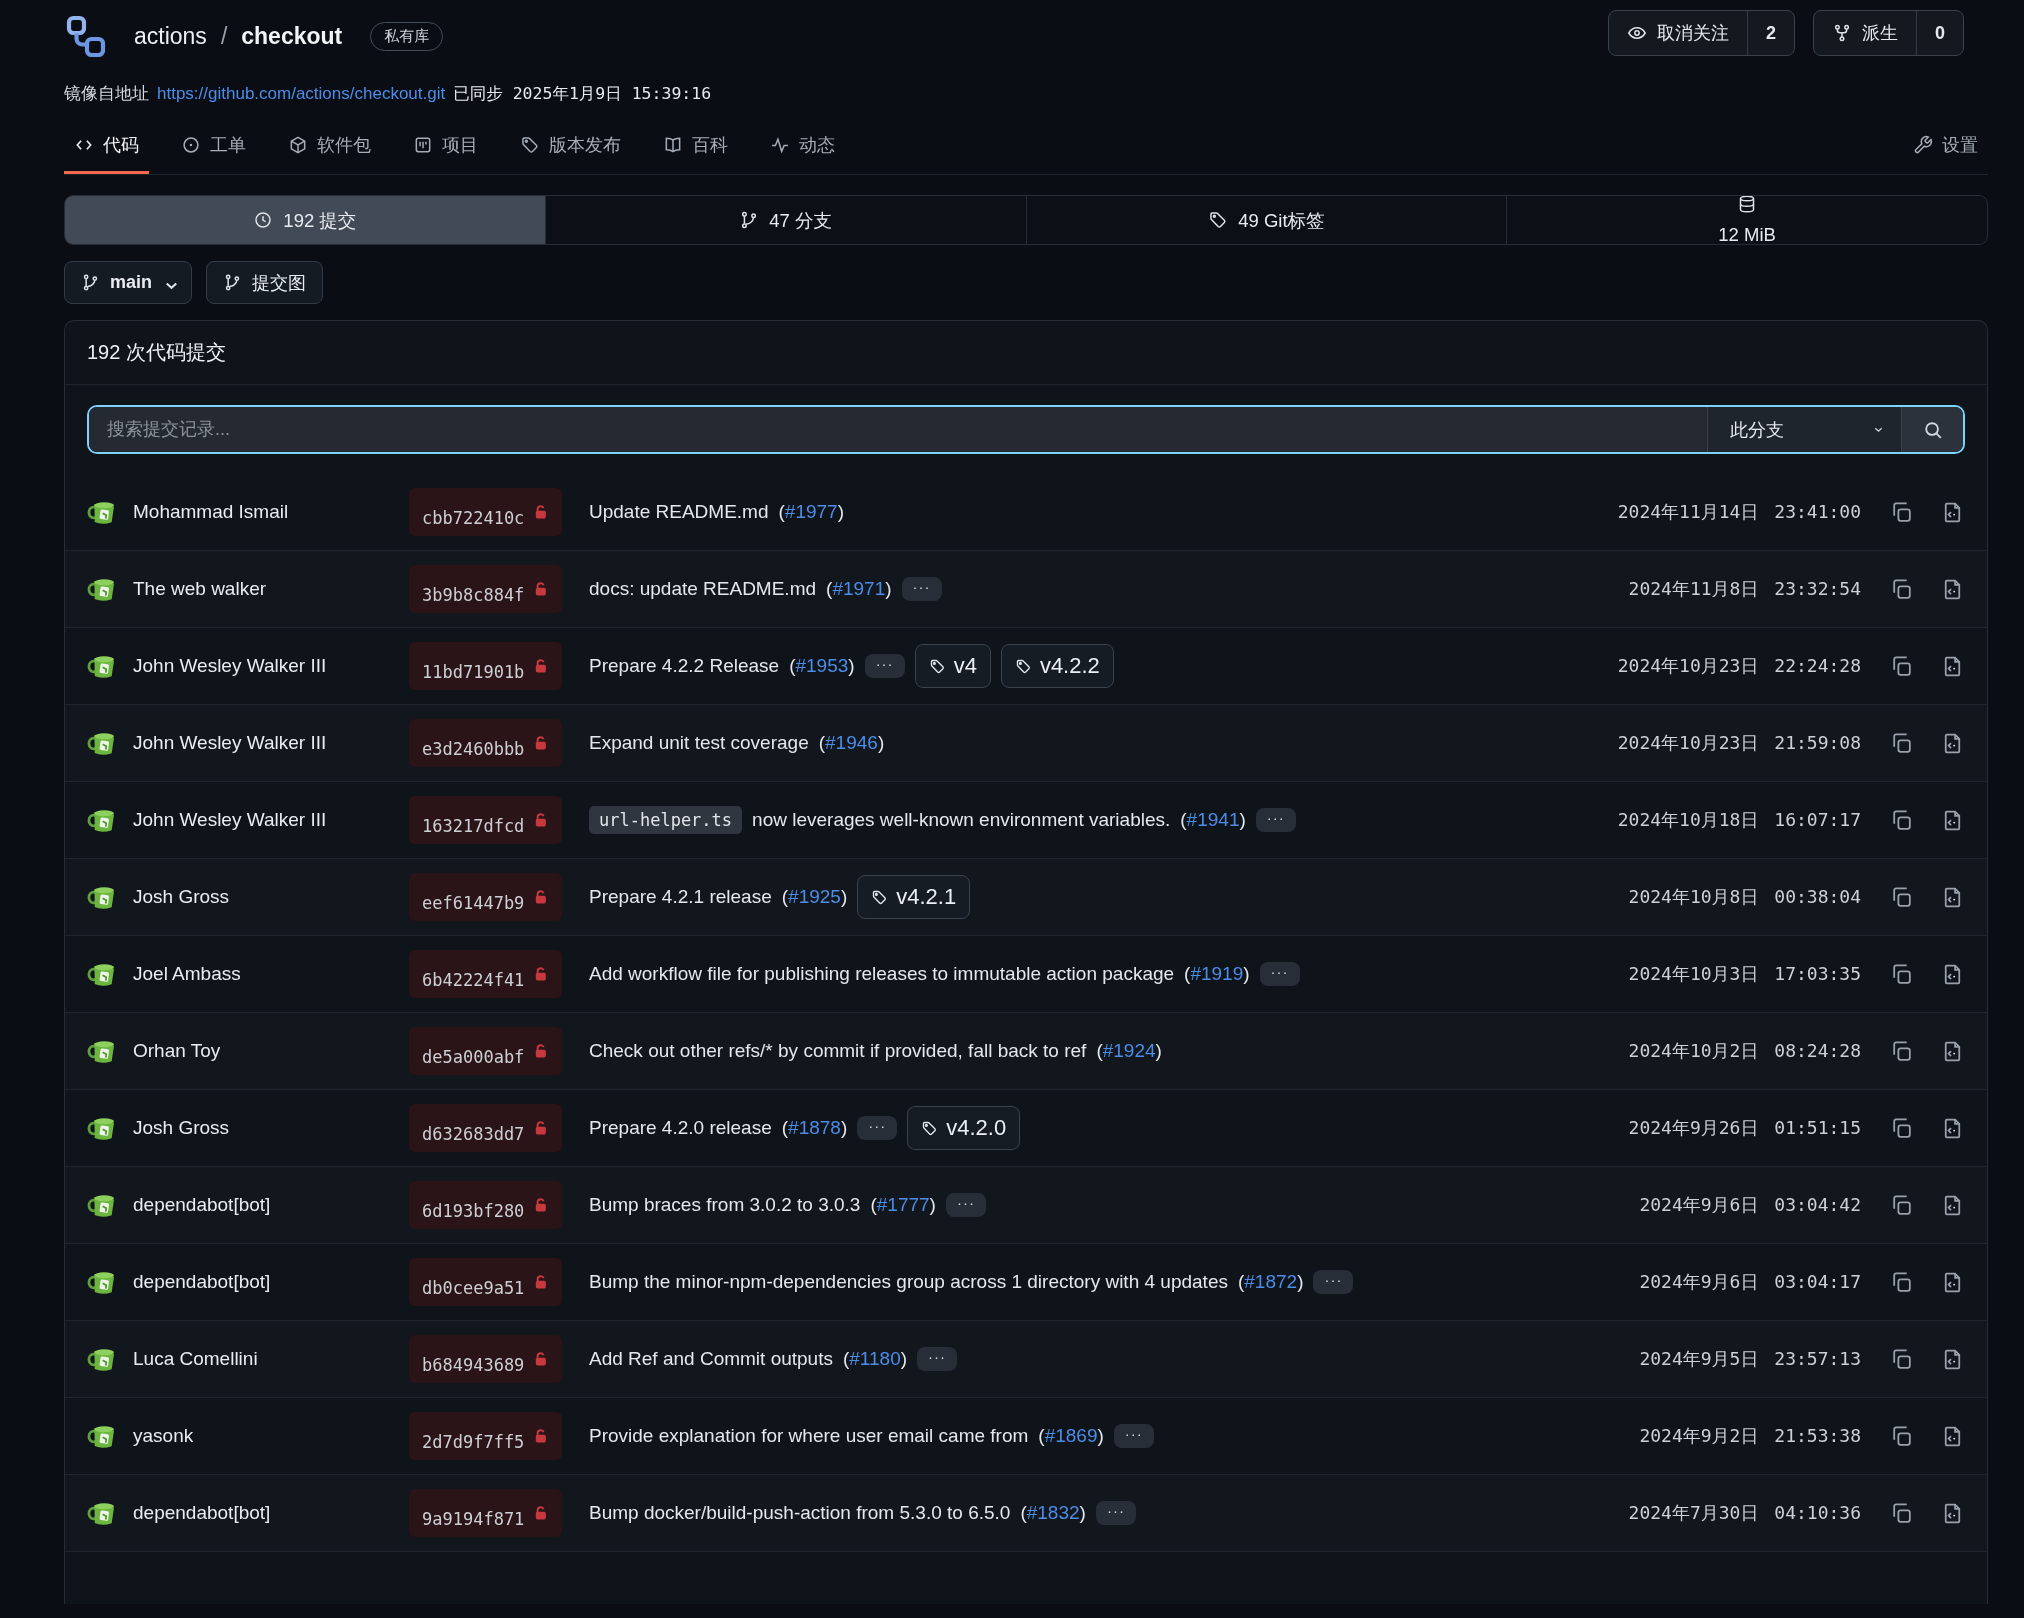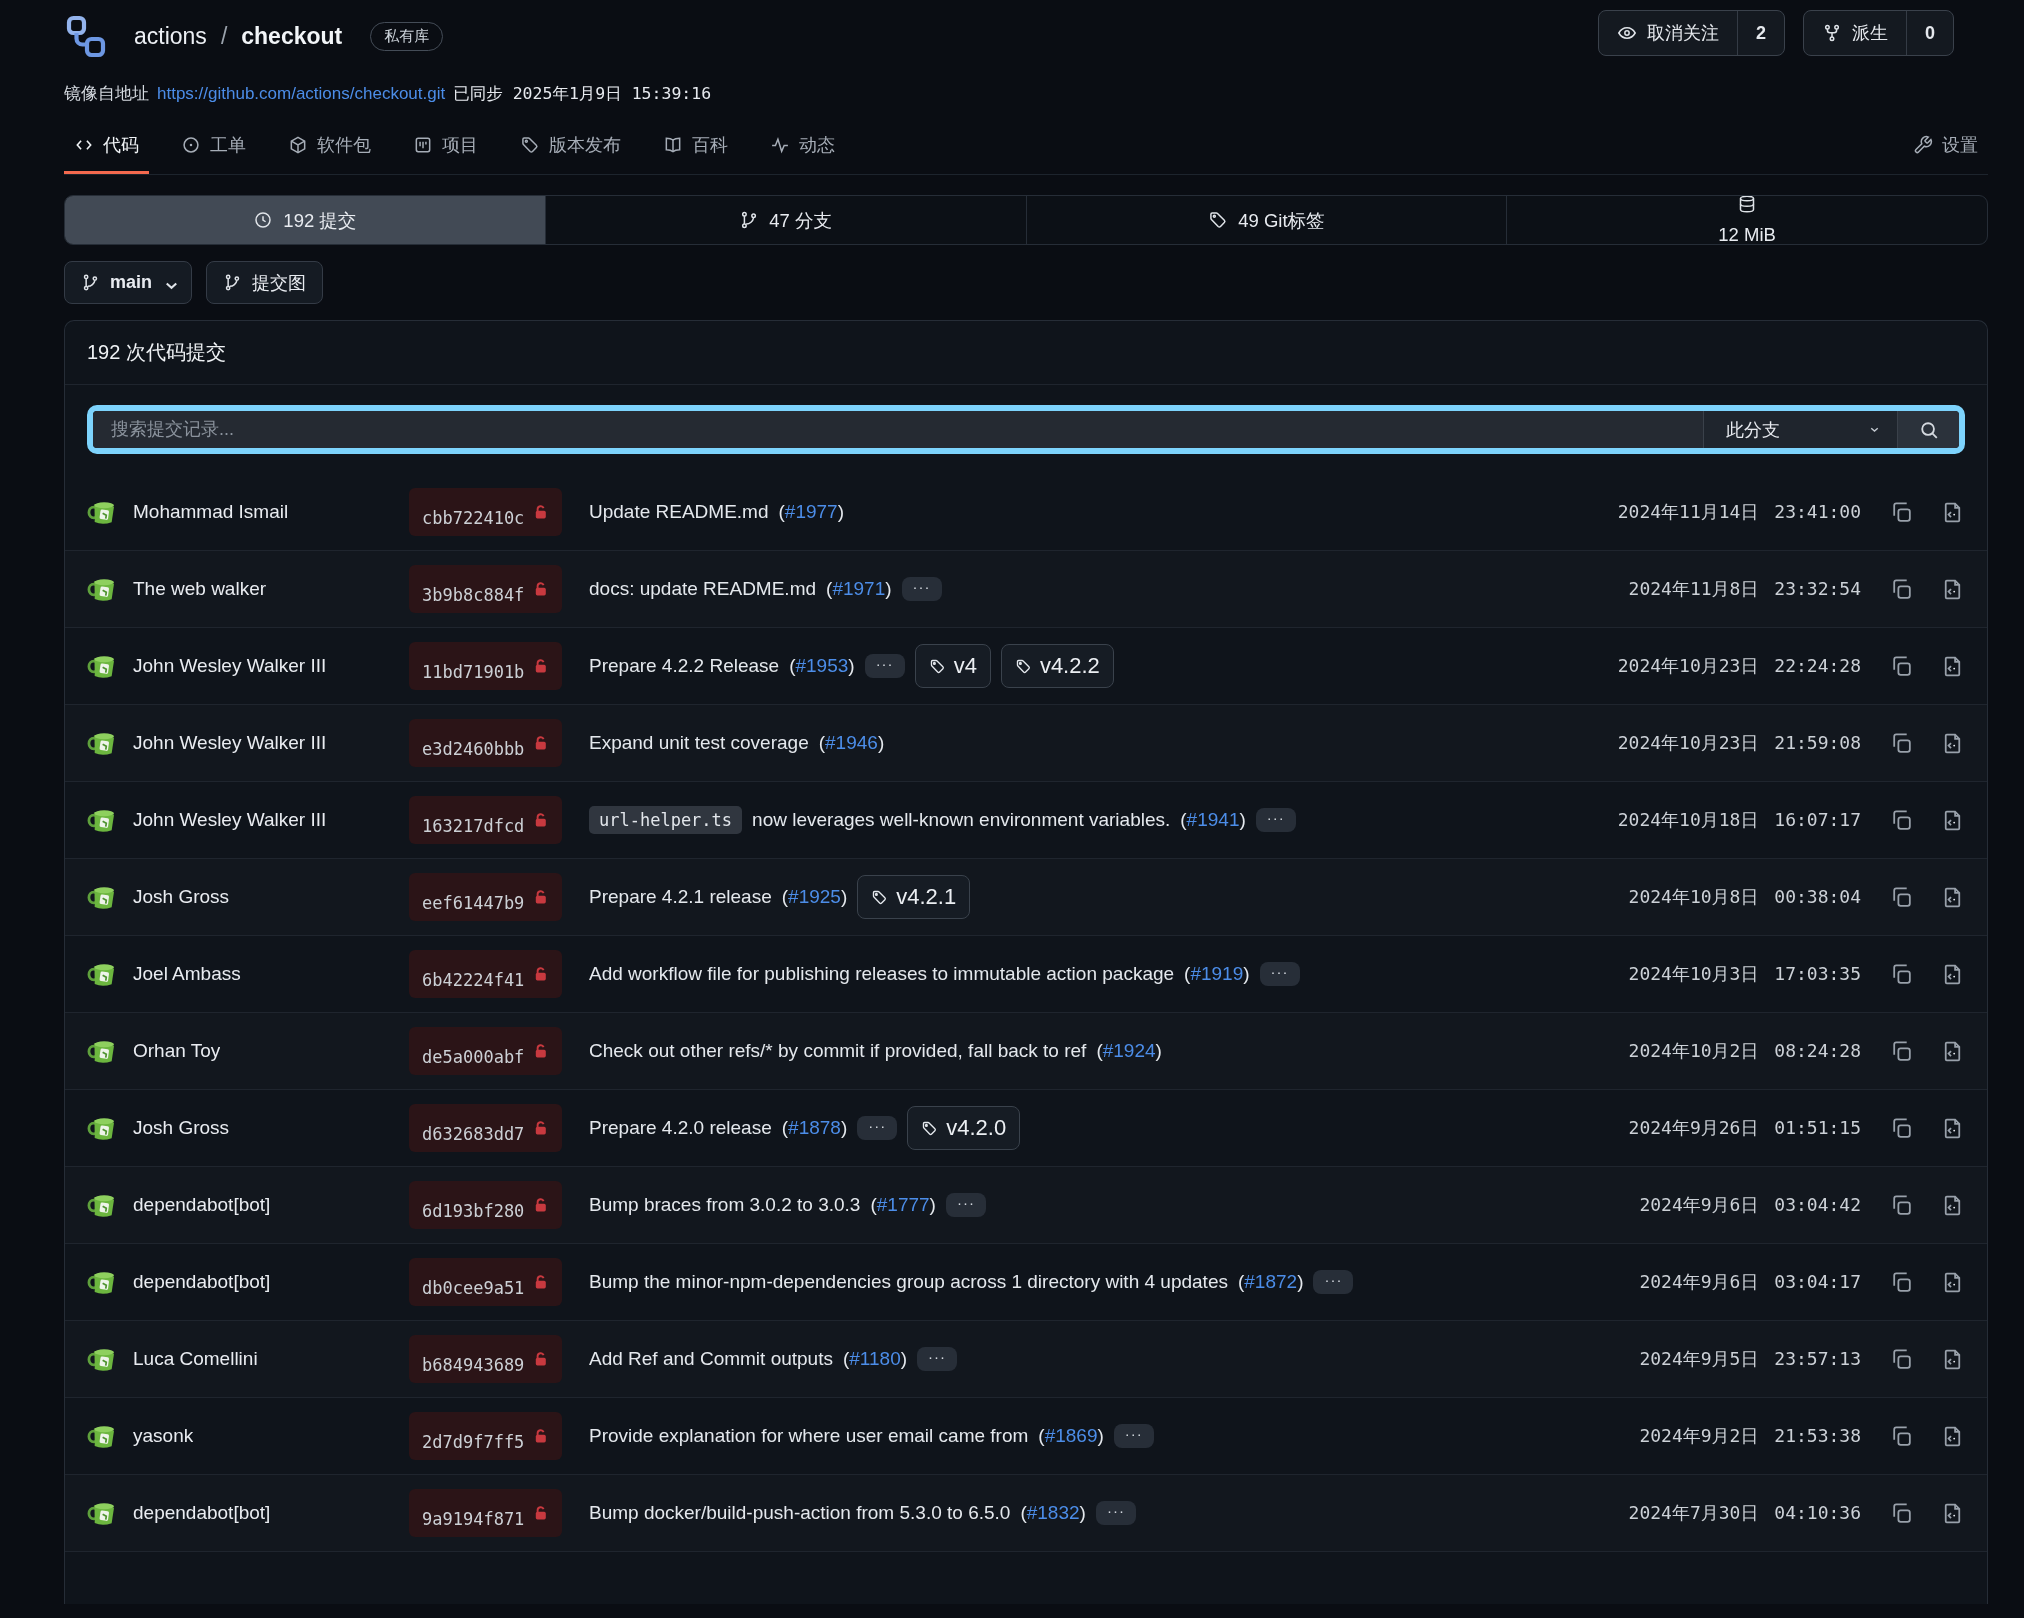--- a/index.html
+++ b/index.html
@@ -19,21 +19,21 @@
   .head-row { display:flex; align-items:center; }
   .logo { width:44px; height:44px; flex:0 0 auto; }
   .crumbs { display:flex; align-items:center; gap:14px; margin-left:26px; font-size:23px; }
   .crumb-owner { color:#eceff4; }
   .crumb-sep { color:#9aa2ac; }
   .crumb-repo { color:#f2f5f8; font-weight:700; }
   .vis-badge {
     margin-left:14px; font-size:15px; color:#cdd4db;
     border:1px solid #444c57; border-radius:15px; padding:4px 13px;
   }
-  .head-actions { position:absolute; right:70px; top:10px; display:flex; gap:18px; }
+  .head-actions { position:absolute; right:60px; top:10px; display:flex; gap:18px; }
   .hbtn {
     display:flex; align-items:stretch; background:#141920; border:1px solid #3a414b;
     border-radius:8px; overflow:hidden; height:46px; font-size:18px; color:#e6e9ee;
   }
   .hbtn .lbl { display:flex; align-items:center; gap:10px; padding:0 18px; }
   .hbtn .cnt { display:flex; align-items:center; padding:0 18px; border-left:1px solid #343b45; font-weight:600; }
   .hbtn svg { width:20px; height:20px; stroke:#dfe3e8; }
 
   .mirror-row { display:flex; align-items:center; gap:8px; margin:24px 0 0 0; font-size:17px; color:#d6dbe1; }
   .mirror-url { color:#4c8de8; }
@@ -75,21 +75,21 @@
   .caret { width:13px; height:13px; stroke:#c2c8cf; }
 
   
   .panel {
     margin:16px 36px 0 64px; background:#0f141b; border:1px solid #262d37;
     border-radius:10px 10px 0 0; border-bottom:none; min-height:1284px;
   }
   .panel-title { padding:18px 22px; font-size:20px; color:#eff2f5; border-bottom:1px solid #1f252e; }
 
   .search-wrap { padding:20px 22px; }
-  .search-bar { display:flex; height:49px; border:6px solid #7dd3fc; border-radius:10px; overflow:hidden; }
+  .search-bar { display:flex; height:49px; border:2px solid #7dd3fc; border-radius:10px; overflow:hidden; }
   .search-input {
     flex:1; background:#252a32; border:none; outline:none; color:#e8ebf0;
     font-size:18px; padding:0 18px; font-family:inherit;
   }
   .search-input::placeholder { color:#8b939d; }
   .scope-select {
     flex:0 0 194px; display:flex; align-items:center; justify-content:space-between;
     background:#1f252d; border-left:1px solid #3a414a; padding:0 16px 0 22px;
     font-size:18px; color:#e8ebf0; cursor:pointer;
   }

